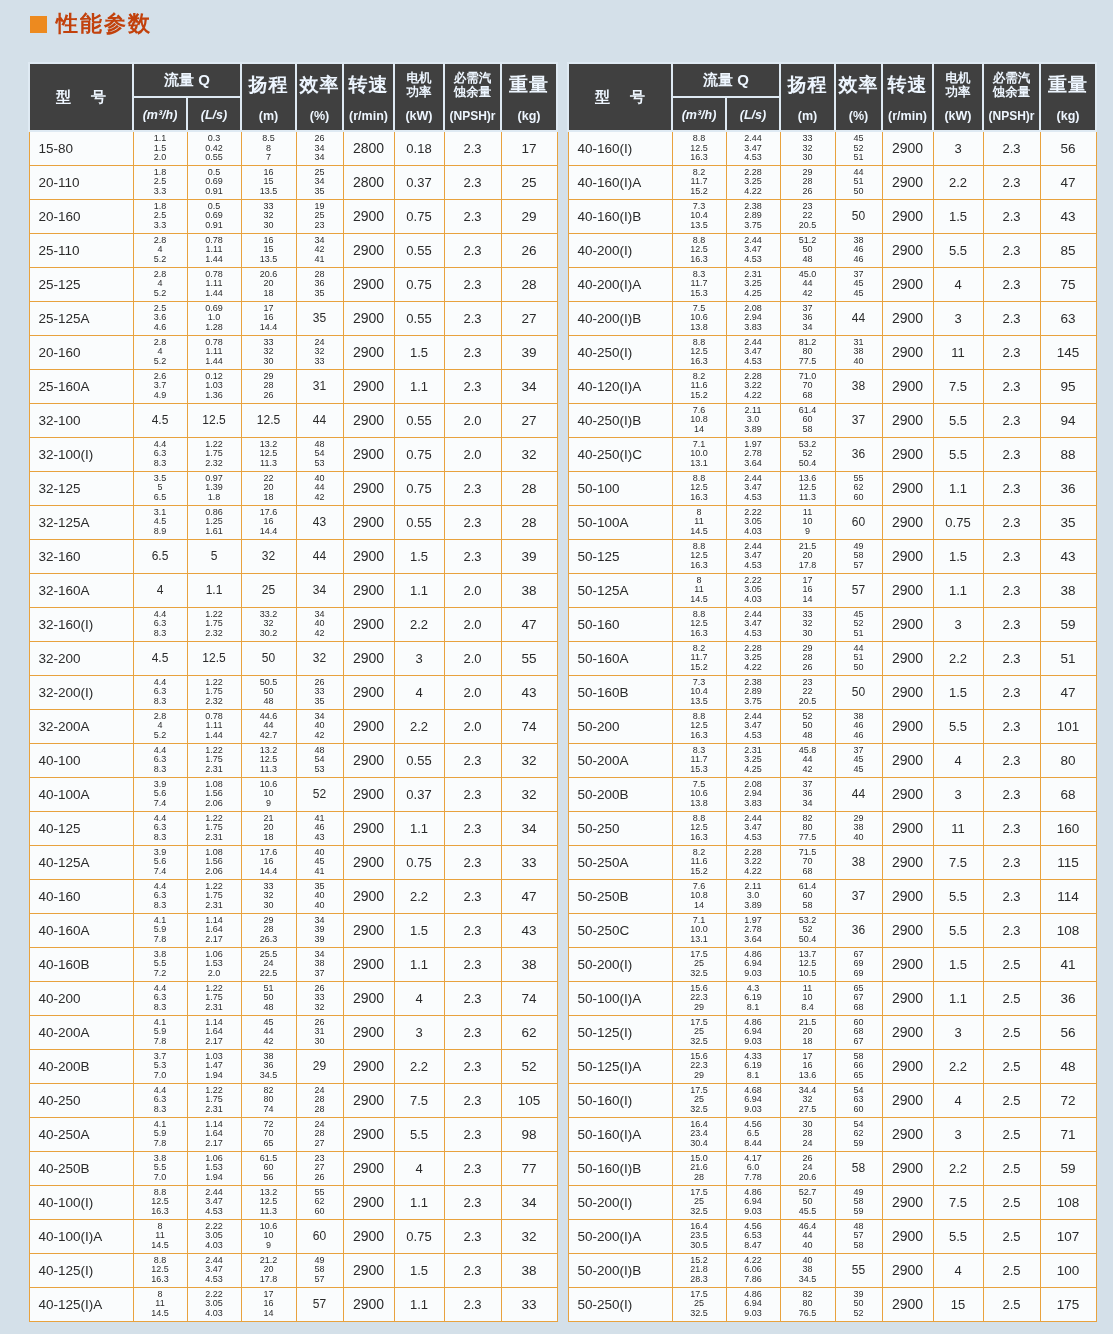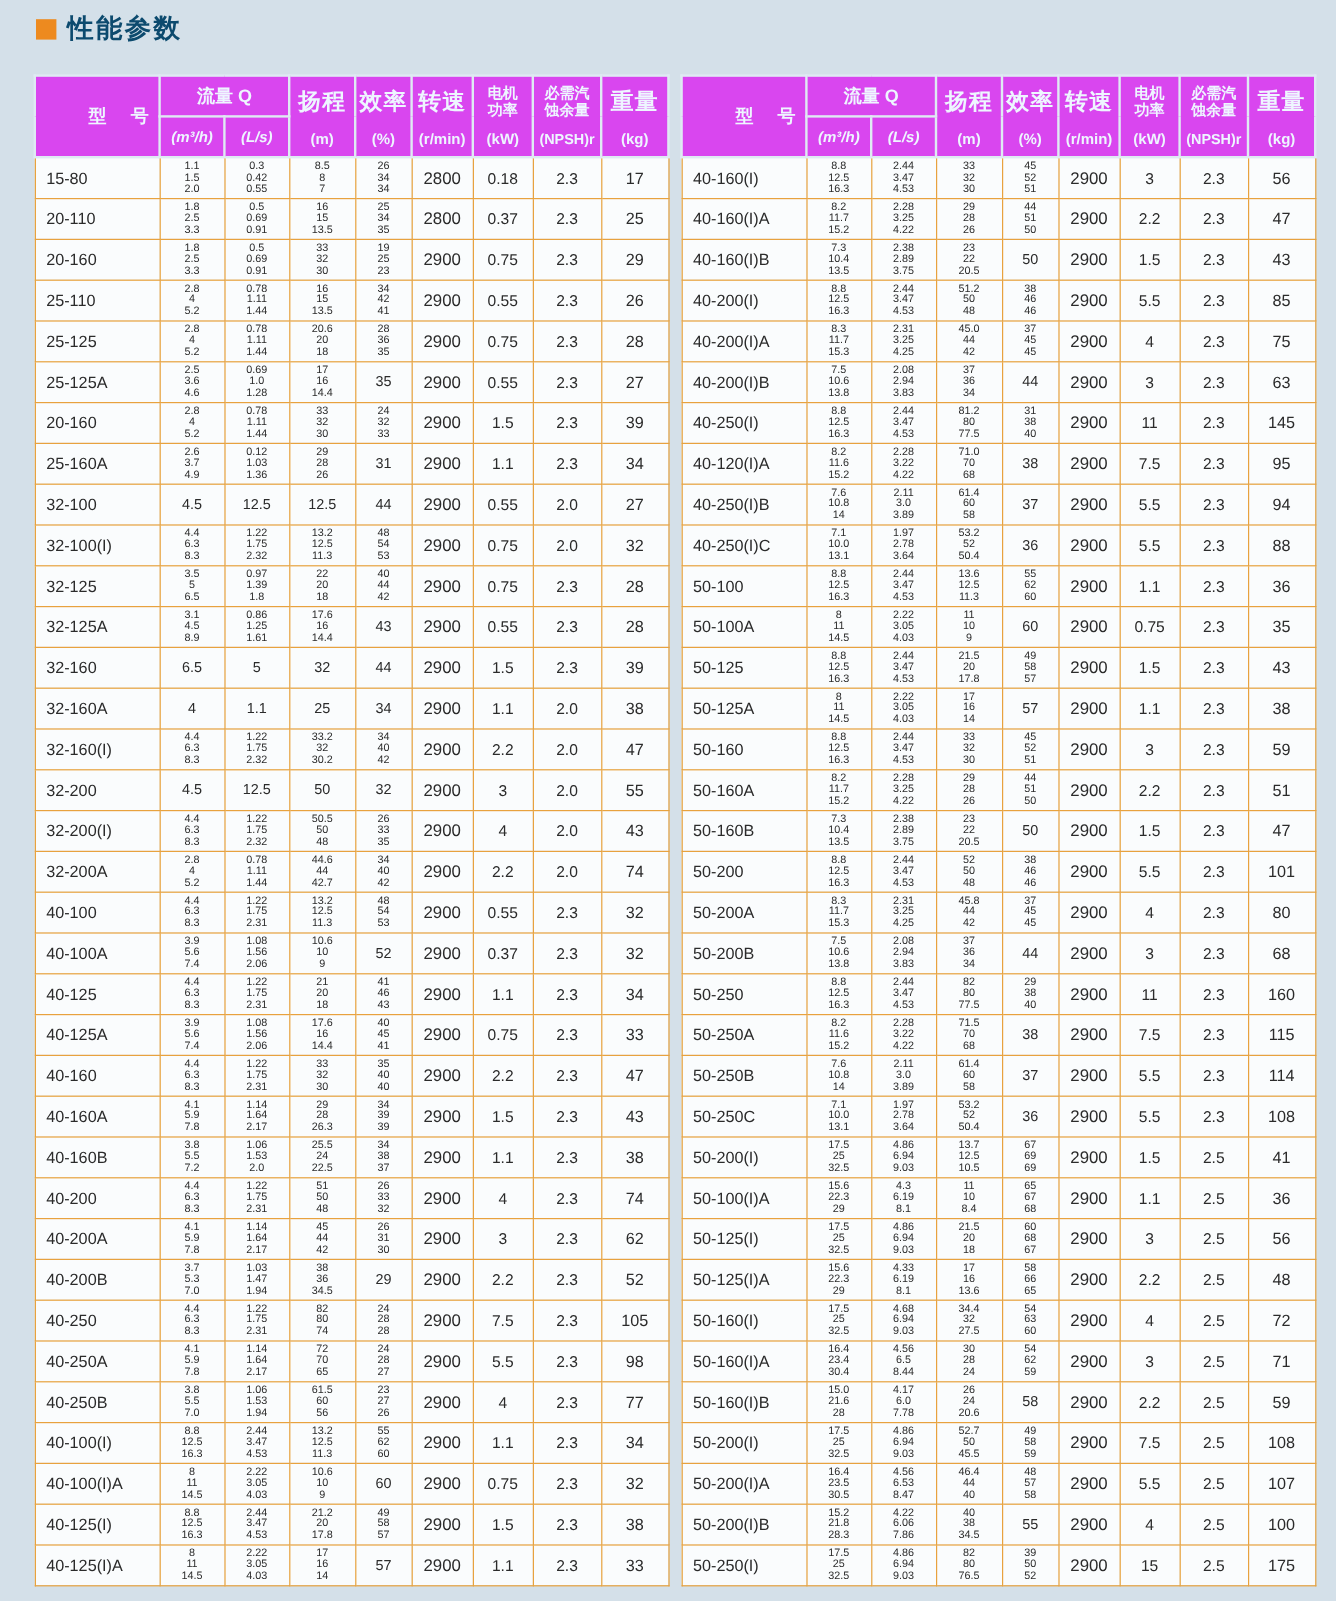--- a/index.html
+++ b/index.html
@@ -8,37 +8,37 @@
     background:#d4e0e9;
     font-family:"Liberation Sans","DejaVu Sans",sans-serif;
     position:relative;
     -webkit-font-smoothing:antialiased;
   }
   .page-title{
     position:absolute;left:30px;top:9px;
     display:flex;align-items:center;gap:9px;
   }
   .title-square{width:17px;height:17px;background:#ed8a1f;}
-  .title-text{font-size:22px;font-weight:bold;color:#0c4a6e;letter-spacing:2px;}
+  .title-text{font-size:22px;font-weight:bold;color:#c2410c;letter-spacing:2px;}
   .tables{
     position:absolute;left:28px;top:62px;
     display:flex;gap:9px;
   }
   table{
     border-collapse:collapse;table-layout:fixed;width:528px;
   }
   thead th{
-    background:#d946ef;color:#eef6ff;
+    background:#404040;color:#eef6ff;
     border:2px solid #dfeaf3;
     font-weight:bold;padding:0;vertical-align:middle;text-align:center;
   }
   thead tr{height:34px;}
   .hwrap{display:flex;flex-direction:column;justify-content:space-around;height:62px;}
   .hname{font-size:19px;letter-spacing:1px;}
-  .hname.model{font-size:15px;letter-spacing:8px;padding-left:8px;text-align:right;}
+  .hname.model{font-size:15px;letter-spacing:8px;padding-left:8px;}
   .hname2{font-size:12.5px;line-height:14.5px;letter-spacing:0;}
   .hunit{font-size:12.5px;font-weight:bold;letter-spacing:0;}
   .hunit.small{font-size:12px;}
   .flowq{font-size:15px;}
   .subunit{font-size:12.5px;font-style:italic;}
   tbody tr{height:34px;}
   tbody td{
     border:1px solid #e8a23e;background:#fafcfd;
     color:#2b2b2b;text-align:center;vertical-align:middle;padding:0;
   }

